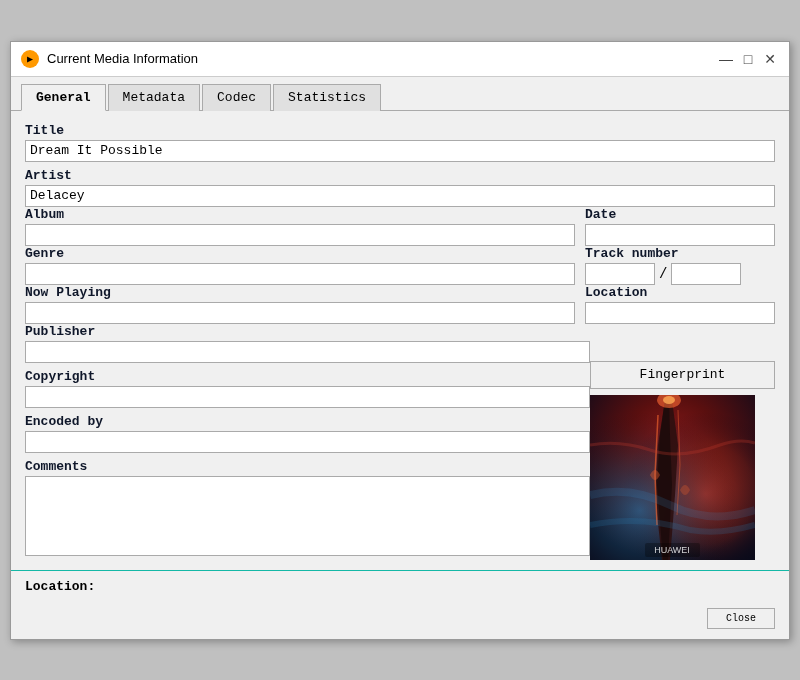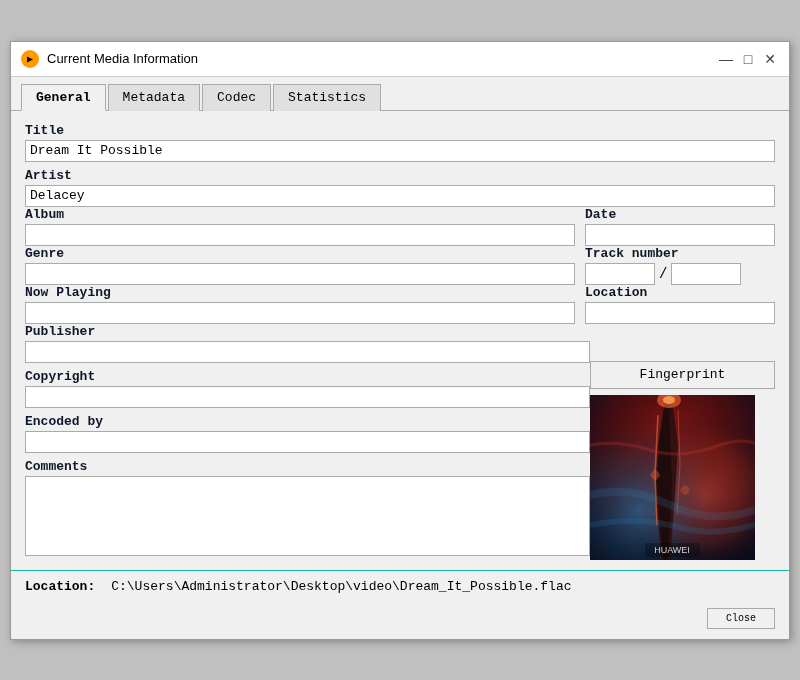--- a/index.html
+++ b/index.html
@@ -423,19 +423,18 @@
             <rect x="55" y="148" width="55" height="14" rx="2" fill="rgba(0,0,0,0.3)"></rect>
             <text x="82" y="158" text-anchor="middle" fill="white" font-size="9" font-family="Arial" opacity="0.8">HUAWEI</text>
           </svg>
         </div>
       </div>
     </div>
   </div>
 
   <div class="location-bar">
     <span class="location-label">Location:</span>
-    <span class="location-value">C:\Users\Administrator\Desktop\video\Dream_It_Possible.flac</span>
   </div>
 
   <div class="bottom-bar">
     <button class="close-btn">Close</button>
   </div>
 </div>
 
 </body></html>

